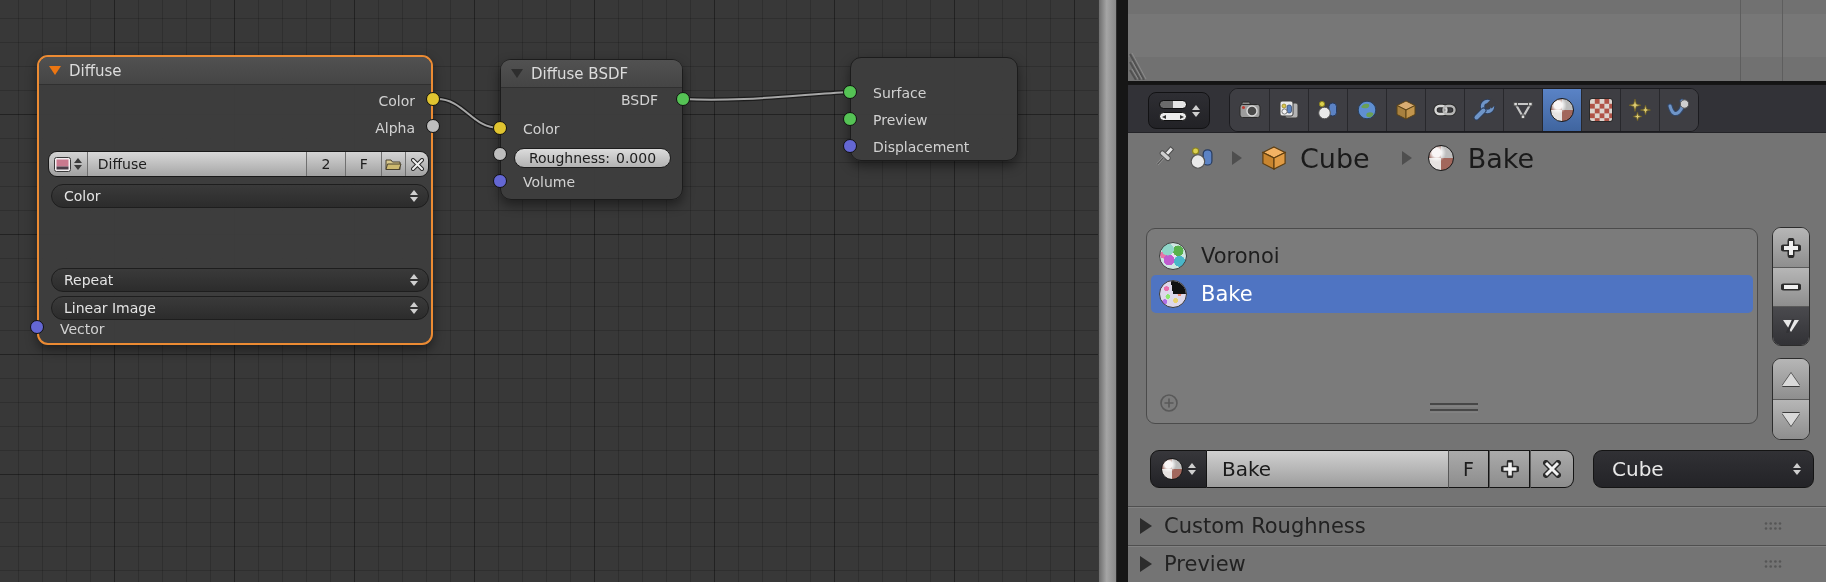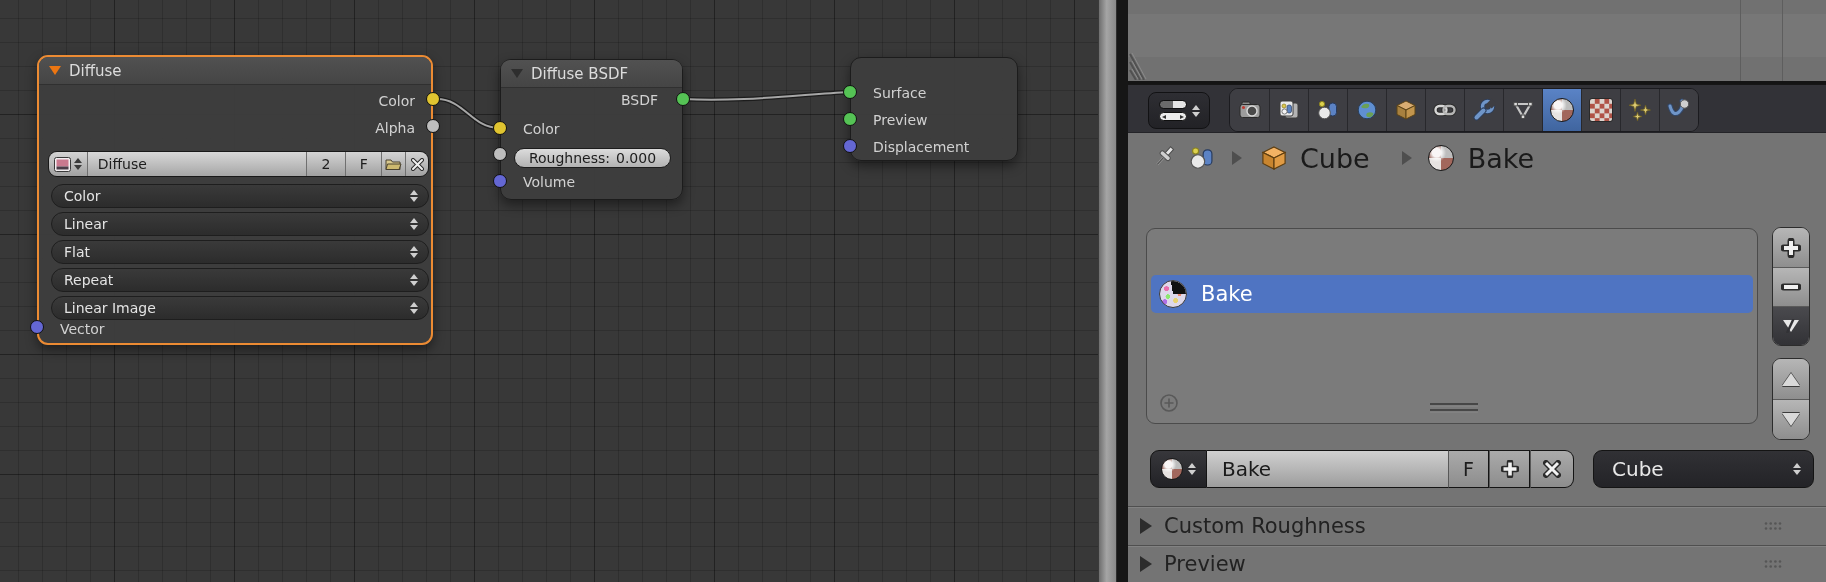--- a/index.html
+++ b/index.html
@@ -217,36 +217,20 @@
       </div>
 
       <div class="dd" style="left:12px;top:127px;width:378px;">
         <span>Color</span>
           <span class="grow"></span>
         <span class="dblarr">
             <i class="u"></i>
             <i class="d"></i>
           </span>
       </div>
-      <div class="dd" style="left:12px;top:155px;width:378px;">
-        <span>Linear</span>
-          <span class="grow"></span>
-        <span class="dblarr">
-            <i class="u"></i>
-            <i class="d"></i>
-          </span>
-      </div>
-      <div class="dd" style="left:12px;top:183px;width:378px;">
-        <span>Flat</span>
-          <span class="grow"></span>
-        <span class="dblarr">
-            <i class="u"></i>
-            <i class="d"></i>
-          </span>
-      </div>
       <div class="dd" style="left:12px;top:211px;width:378px;align-items:center;">
         <span>Repeat</span>
           <span class="grow"></span>
         <span class="dblarr">
             <i class="u"></i>
             <i class="d"></i>
           </span>
       </div>
       <div class="dd" style="left:12px;top:239px;width:378px;">
         <span>Linear Image</span>
@@ -425,20 +409,24 @@
         <polygon points="2.5,7.3 12,12 12,21.5 2.5,16.7" fill="#c8852f" stroke="#5c3d10"></polygon>
         <polygon points="21.5,7.3 12,12 12,21.5 21.5,16.7" fill="#e09b44" stroke="#5c3d10"></polygon>
       </svg>
       <span style="margin-right:32px;">Cube</span>
       <span class="bc-arrow" style="margin-right:16px;"></span>
       <div class="mat-sphere" style="width:26px;height:26px;margin-right:14px;"></div>
       <span>Bake</span>
     </div>
 
     <div class="slot-list">
+      <div class="slot-row" style="top:8px;">
+        <div class="slot-icon vor-sphere"></div>
+        <span>Voronoi</span>
+      </div>
       <div class="slot-row selected" style="top:46px;">
         <div class="slot-icon bake-sphere"></div>
         <span>Bake</span>
       </div>
       <svg style="position:absolute;left:12px;bottom:10px;" width="20" height="20" viewBox="0 0 20 20">
         <circle cx="10" cy="10" r="8" fill="none" stroke="#595959" stroke-width="1.6"></circle>
         <path d="M10,5.5 L10,14.5 M5.5,10 L14.5,10" stroke="#595959" stroke-width="1.6"></path>
       </svg>
       <svg style="position:absolute;left:283px;bottom:10px;" width="48" height="10" viewBox="0 0 48 10">
         <rect x="0" y="0" width="48" height="2.4" fill="#474747"></rect>

